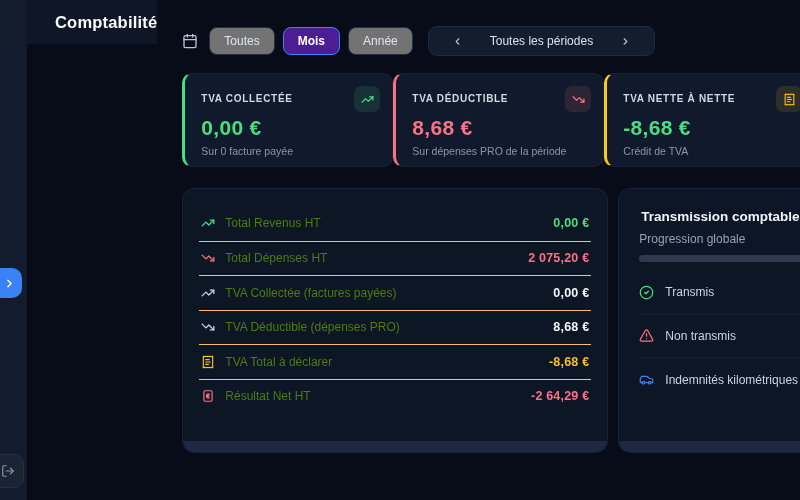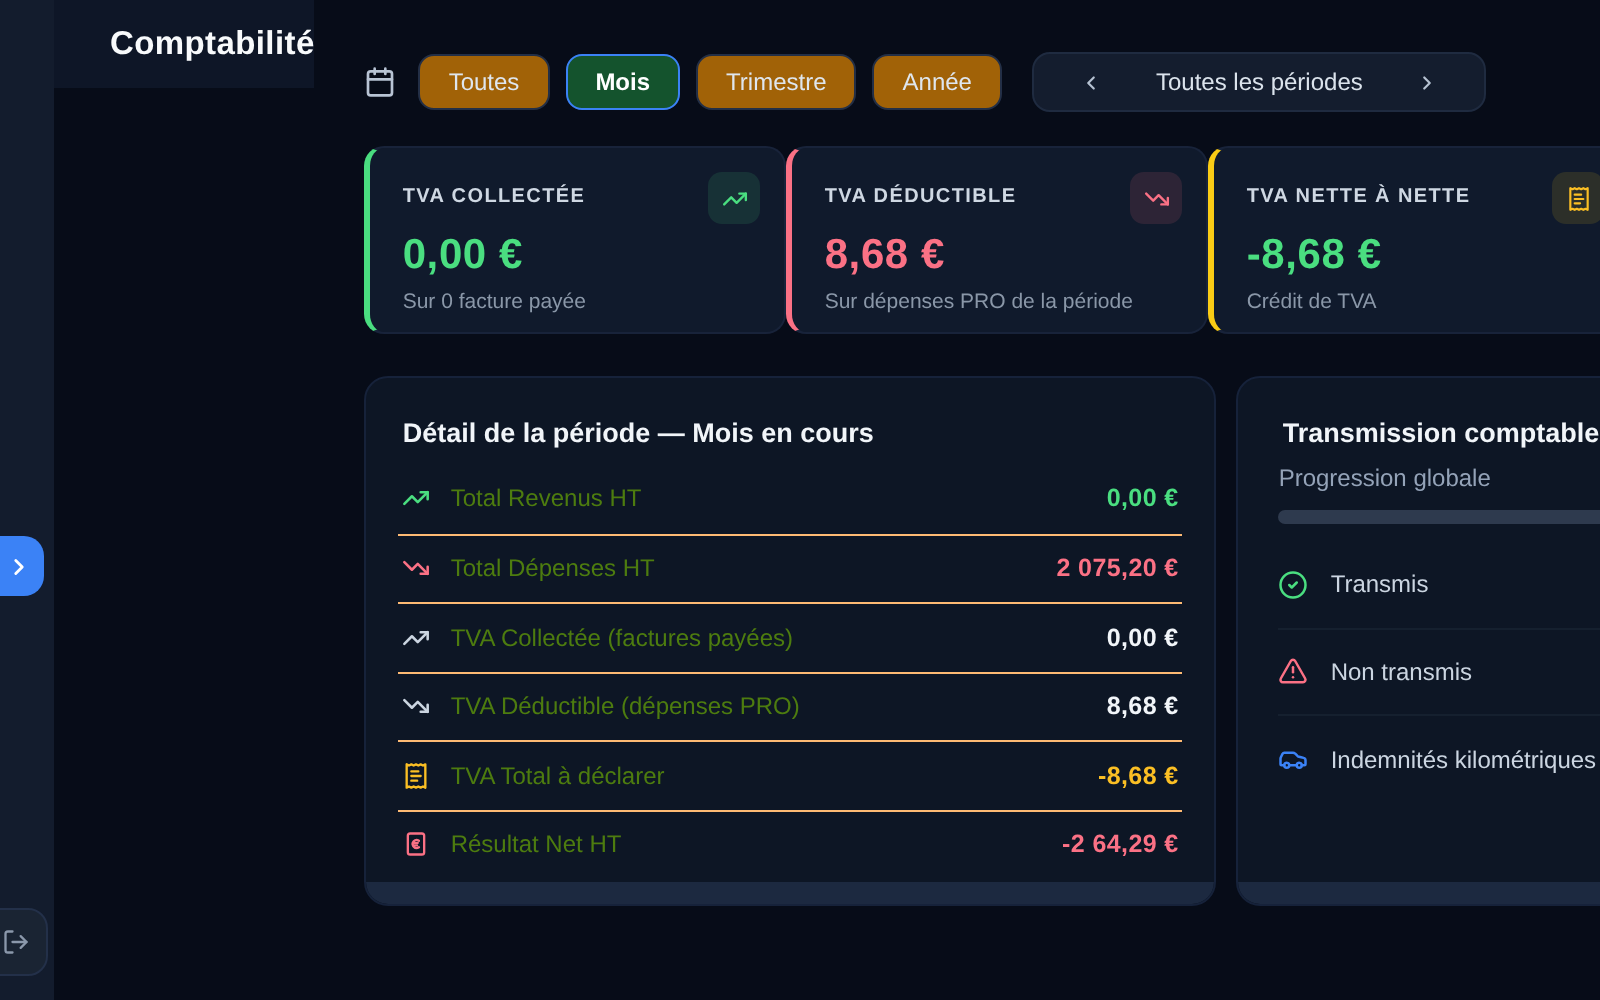--- a/index.html
+++ b/index.html
@@ -30,24 +30,24 @@
     padding-left:28px; flex-shrink:0;
   }
   .page-title { font-size:16.5px; font-weight:bold; color:#f8fafc; letter-spacing:.2px; }
   .content { flex:1; padding:26px 0 0 25px; }
 
   
   .filter-row { display:flex; align-items:center; height:30px; }
   .cal-icon { color:#b8c4d4; margin-right:11px; display:flex; }
   .fbtn {
     height:28px; padding:0 14px; margin-right:8px; border-radius:8px;
-    background:#a16207; border:1px solid #232f46; color:#dfe6ee;
+    background:#737373; border:1px solid #232f46; color:#dfe6ee;
     font-size:12px; font-family:inherit; cursor:pointer; white-space:nowrap;
   }
-  .fbtn.active { background:#14532d; border-color:#3b82f6; color:#fff; font-weight:bold; }
+  .fbtn.active { background:#4c1d95; border-color:#3b82f6; color:#fff; font-weight:bold; }
   .period-pill {
     height:30px; margin-left:7px; border-radius:9px; background:#141d2e;
     border:1px solid #1f2b40; display:flex; align-items:center; padding:0 16px;
   }
   .pchev {
     background:none; border:none; color:#b6c2d2; cursor:pointer; display:flex;
     padding:4px 7px;
   }
   .period-label { font-size:12px; color:#dbe3ec; margin:0 20px; white-space:nowrap; }
   .gen-btn {
@@ -150,21 +150,20 @@
 
       <div class="filter-row">
         <span class="cal-icon">
           <svg width="16" height="16" viewBox="0 0 24 24" fill="none" stroke="currentColor" stroke-width="2" stroke-linecap="round" stroke-linejoin="round">
               <rect x="3" y="4" width="18" height="18" rx="2"></rect>
               <path d="M16 2v4M8 2v4M3 10h18"></path>
             </svg>
         </span>
         <button class="fbtn">Toutes</button>
         <button class="fbtn active">Mois</button>
-        <button class="fbtn">Trimestre</button>
         <button class="fbtn">Année</button>
 
         <div class="period-pill">
           <button class="pchev">
             <span>
               <svg width="11" height="11" viewBox="0 0 24 24" fill="none" stroke="currentColor" stroke-width="2.4" stroke-linecap="round" stroke-linejoin="round">
                   <path d="m15 18-6-6 6-6"></path>
                 </svg>
             </span>
           </button>
@@ -232,21 +231,20 @@
           <div class="kpi-title">RÉSULTAT NET HT</div>
           <div class="kpi-value v-red">-2075,20 €</div>
           <div class="kpi-sub">Revenus HT − Dépenses</div>
         </div>
 
       </div>
 
       <div class="panels">
 
         <section class="panel panel-detail">
-          <h2 class="panel-title">Détail de la période — Mois en cours</h2>
 
           <div class="drow">
             <span class="drow-icon i-green">
               <svg width="14" height="14" viewBox="0 0 24 24" fill="none" stroke="currentColor" stroke-width="2.2" stroke-linecap="round" stroke-linejoin="round">
                   <polyline points="22 7 13.5 15.5 8.5 10.5 2 17"></polyline>
                   <polyline points="16 7 22 7 22 13"></polyline>
                 </svg>
             </span>
             <span class="drow-label">Total Revenus HT</span>
             <span class="drow-value v-green">0,00 €</span>

